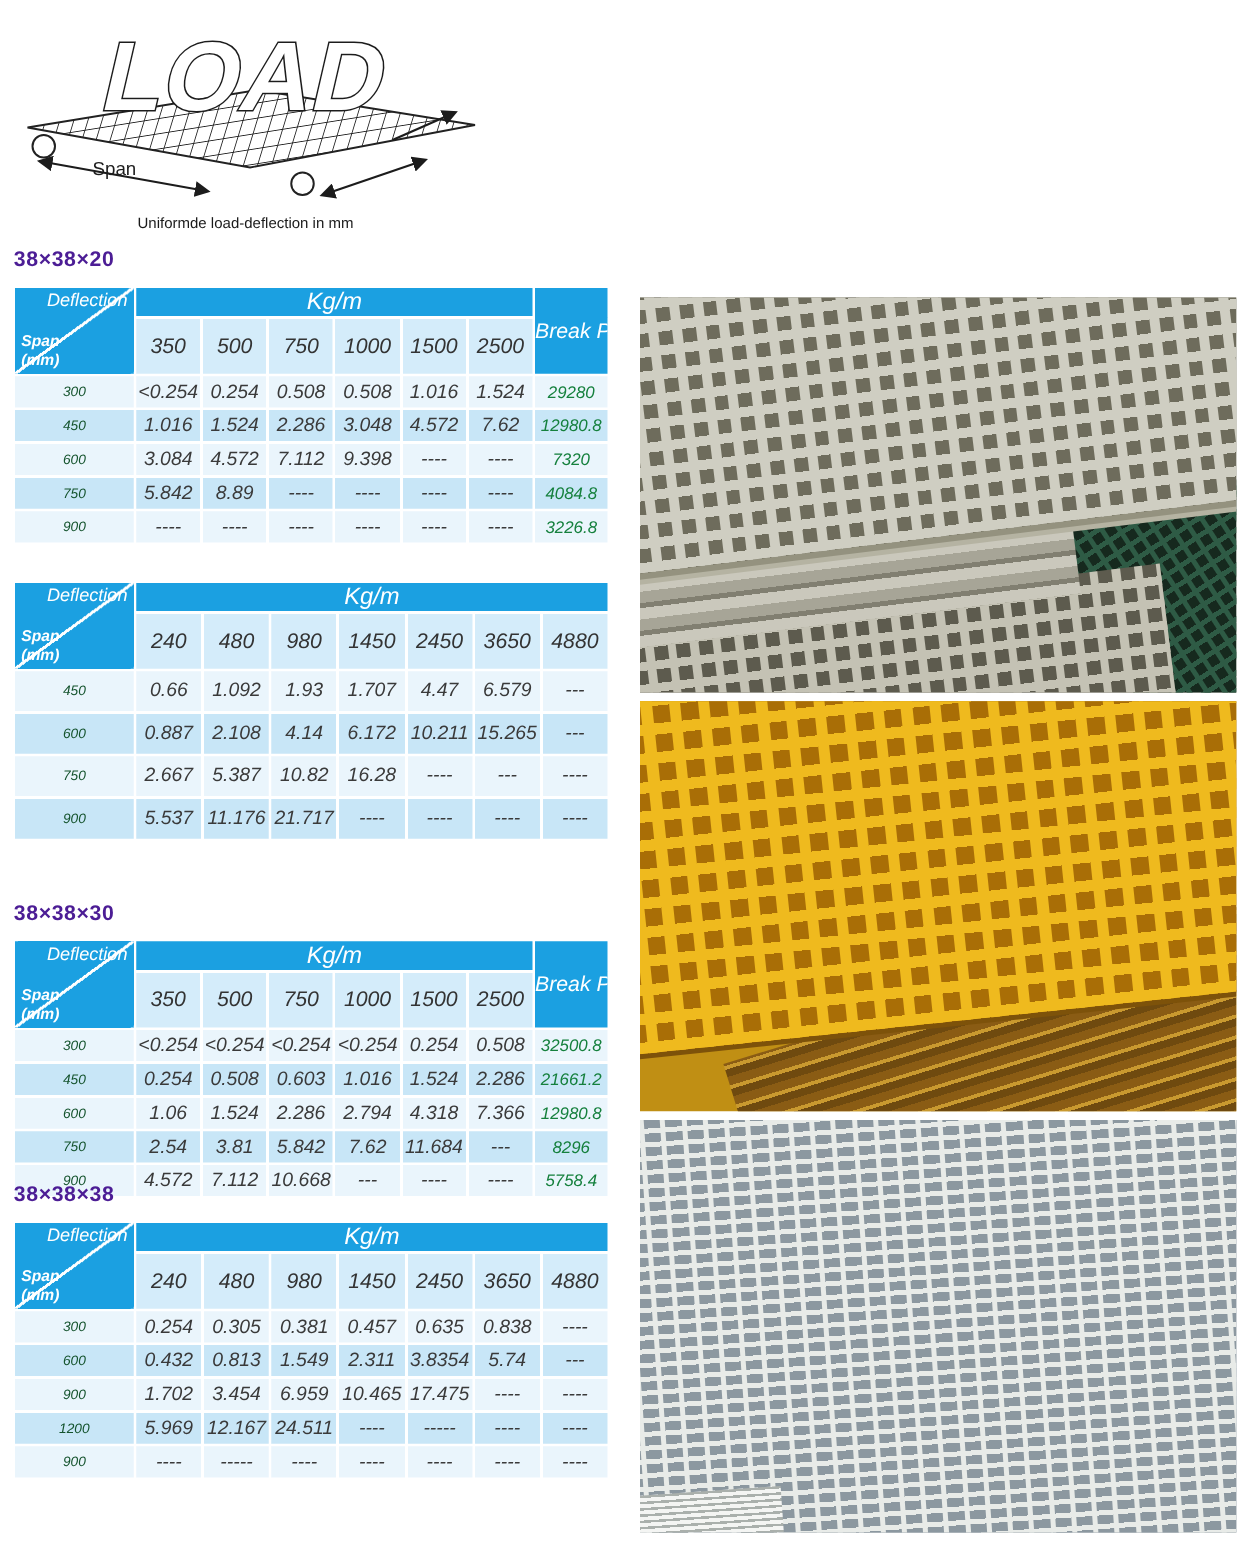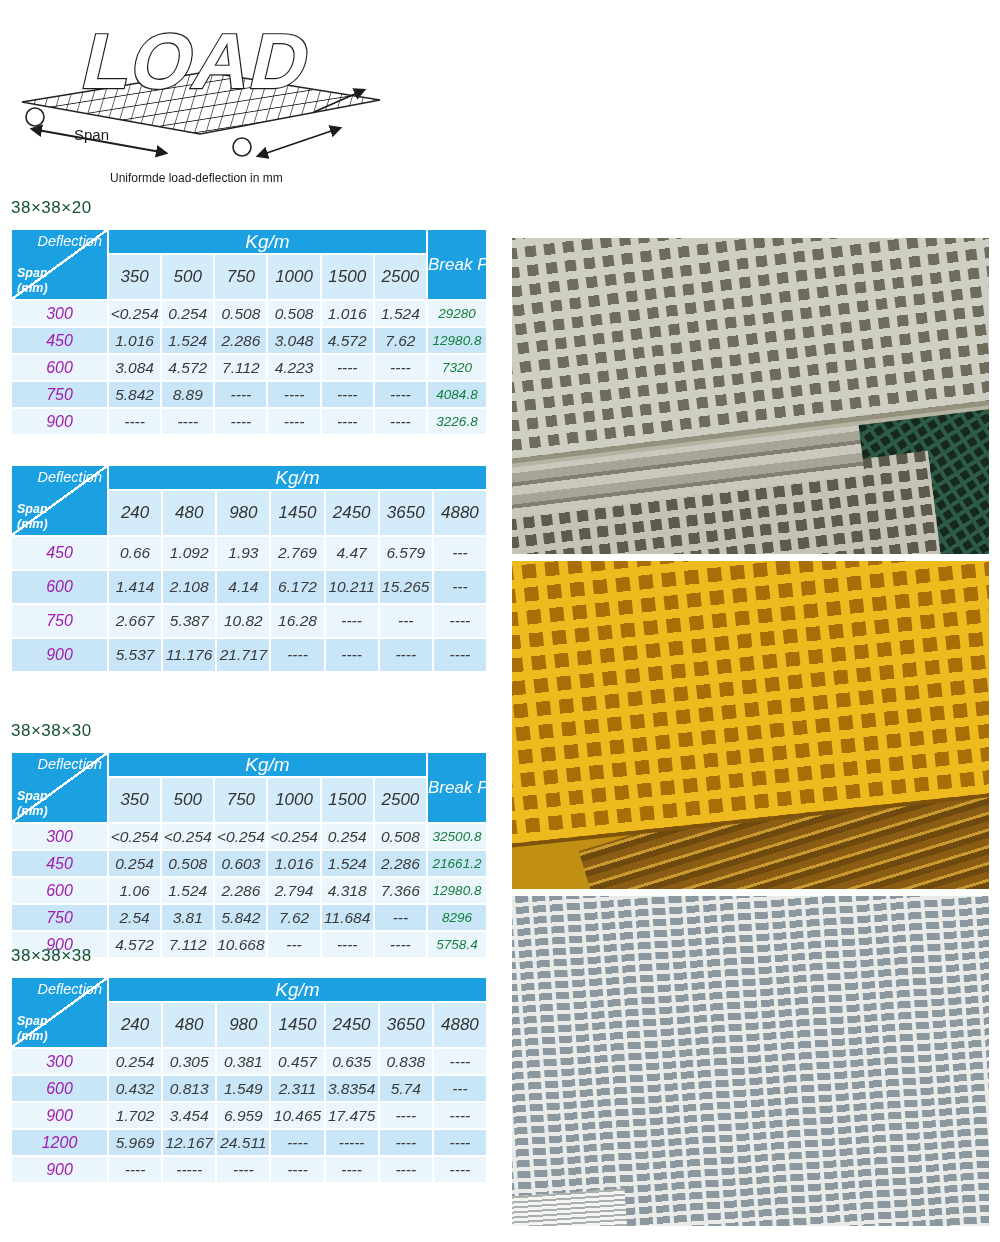--- a/index.html
+++ b/index.html
@@ -8,21 +8,21 @@
 
   
   .illus{position:absolute;left:8px;top:4px;}
   .load-txt{font-family:"Liberation Sans",sans-serif;font-weight:bold;fill:#fff;
             stroke:#1c1c1c;stroke-width:2.4px;paint-order:stroke fill;letter-spacing:1px;}
   .span-txt{font-family:"Liberation Sans",sans-serif;font-size:15px;fill:#1c1c1c;}
   .caption{position:absolute;left:62px;top:171px;font-size:12px;color:#1a1a1a;margin-left:48px;}
 
   
   .tsec{position:absolute;left:10px;width:478px;}
-  .ttitle{font-size:17px;font-weight:normal;margin:0 0 10px 1px;letter-spacing:0.5px;color:#14532d;}
+  .ttitle{font-size:17px;font-weight:bold;margin:0 0 10px 1px;letter-spacing:0.5px;color:#4c1d95;}
 
   table.grid{border-collapse:collapse;width:478px;table-layout:fixed;font-style:italic;}
   table.grid td{border:2px solid #fff;text-align:center;vertical-align:middle;
                 padding:0;overflow:hidden;white-space:nowrap;}
   tr.kgm-row{height:25px;}
   tr.sub-row{height:46px;}
   .rows-compact tr.datarow{height:27px;}
   .rows-tall tr.datarow{height:34px;}
 
   td.corner{position:relative;background-color:var(--header-blue,#1BA0E1);
@@ -30,21 +30,21 @@
       #fff calc(50% - 1.2px),#fff calc(50% + 1.2px),rgba(0,0,0,0) calc(50% + 1.2px));}
   td.corner .c-top{position:absolute;top:3px;right:5px;color:#fff;font-size:14.5px;}
   td.corner .c-bot{position:absolute;bottom:4px;left:5px;color:#fff;font-size:12.5px;
                    font-weight:bold;text-align:left;line-height:1.15;}
   td.kgm{background:var(--header-blue,#1BA0E1);color:#fff;font-size:19px;}
   td.break-h{background:var(--header-blue,#1BA0E1);color:#fff;font-size:17px;
              line-height:1.12;white-space:normal;}
   td.subh{background:var(--subheader-blue,#D4ECFA);font-size:17px;color:#333;}
   tr.r-light td{background:var(--row-light,#EAF5FC);}
   tr.r-med td{background:var(--row-medium,#C8E6F7);}
-  td.spancell{font-size:16px;color:#a21caf;}
+  td.spancell{font-size:11px;color:#14532d;}
   td.val{font-size:15.5px;color:#3a3a3a;}
   td.break-v{font-size:13.5px;color:#15803d;}
 
   
   .photo{position:absolute;left:512px;width:477px;overflow:hidden;}
   .photo>div{position:absolute;}
   #photo1{top:238px;height:316px;background:#b7b5a9;}
   .p1-green{right:-8%;top:22%;width:34%;height:100%;transform:rotate(-33deg);
     background-color:#16291E;
     background-image:repeating-linear-gradient(90deg,#2E5B45 0 4px,transparent 4px 12px),
@@ -156,21 +156,21 @@
               <td class="val">3.048</td>
               <td class="val">4.572</td>
               <td class="val">7.62</td>
               <td class="break-v">12980.8</td>
             </tr>
             <tr class="datarow r-light">
               <td class="spancell">600</td>
               <td class="val">3.084</td>
               <td class="val">4.572</td>
               <td class="val">7.112</td>
-              <td class="val">4.223</td>
+              <td class="val">9.398</td>
               <td class="val">----</td>
               <td class="val">----</td>
               <td class="break-v">7320</td>
             </tr>
             <tr class="datarow r-med">
               <td class="spancell">750</td>
               <td class="val">5.842</td>
               <td class="val">8.89</td>
               <td class="val">----</td>
               <td class="val">----</td>
@@ -221,28 +221,28 @@
               <td class="subh">1450</td>
               <td class="subh">2450</td>
               <td class="subh">3650</td>
               <td class="subh">4880</td>
             </tr>
             <tr class="datarow r-light">
               <td class="spancell">450</td>
               <td class="val">0.66</td>
               <td class="val">1.092</td>
               <td class="val">1.93</td>
-              <td class="val">2.769</td>
+              <td class="val">1.707</td>
               <td class="val">4.47</td>
               <td class="val">6.579</td>
               <td class="val">---</td>
             </tr>
             <tr class="datarow r-med">
               <td class="spancell">600</td>
-              <td class="val">1.414</td>
+              <td class="val">0.887</td>
               <td class="val">2.108</td>
               <td class="val">4.14</td>
               <td class="val">6.172</td>
               <td class="val">10.211</td>
               <td class="val">15.265</td>
               <td class="val">---</td>
             </tr>
             <tr class="datarow r-light">
               <td class="spancell">750</td>
               <td class="val">2.667</td>

